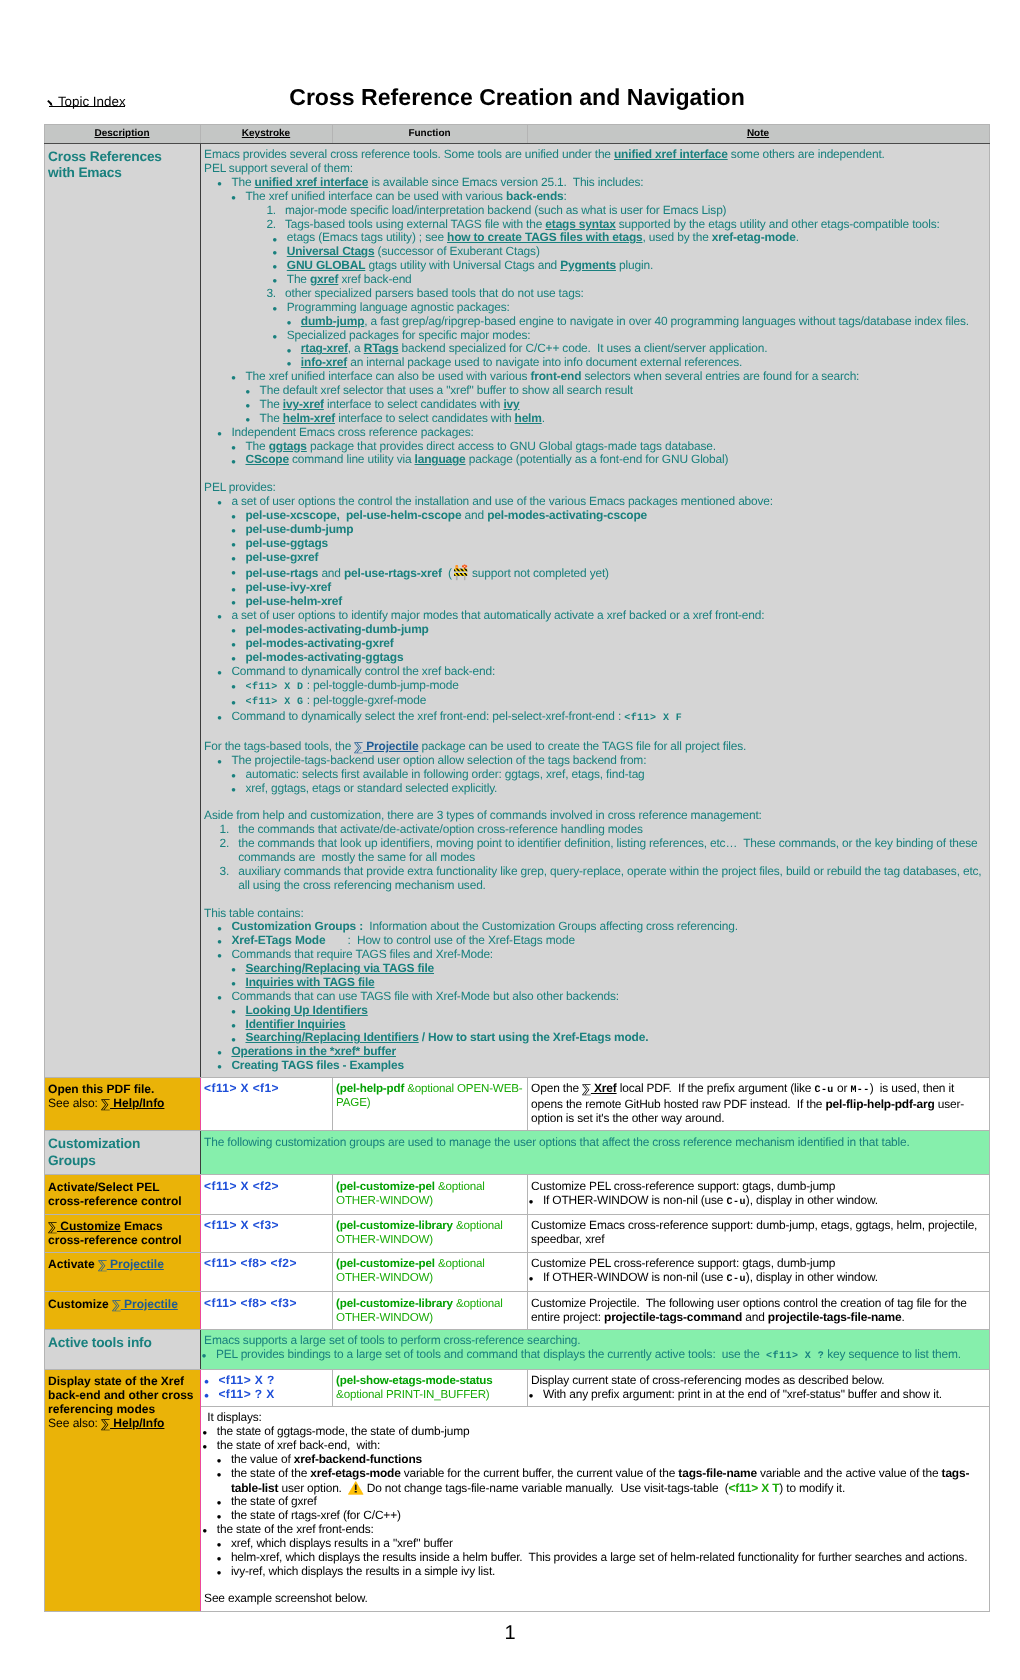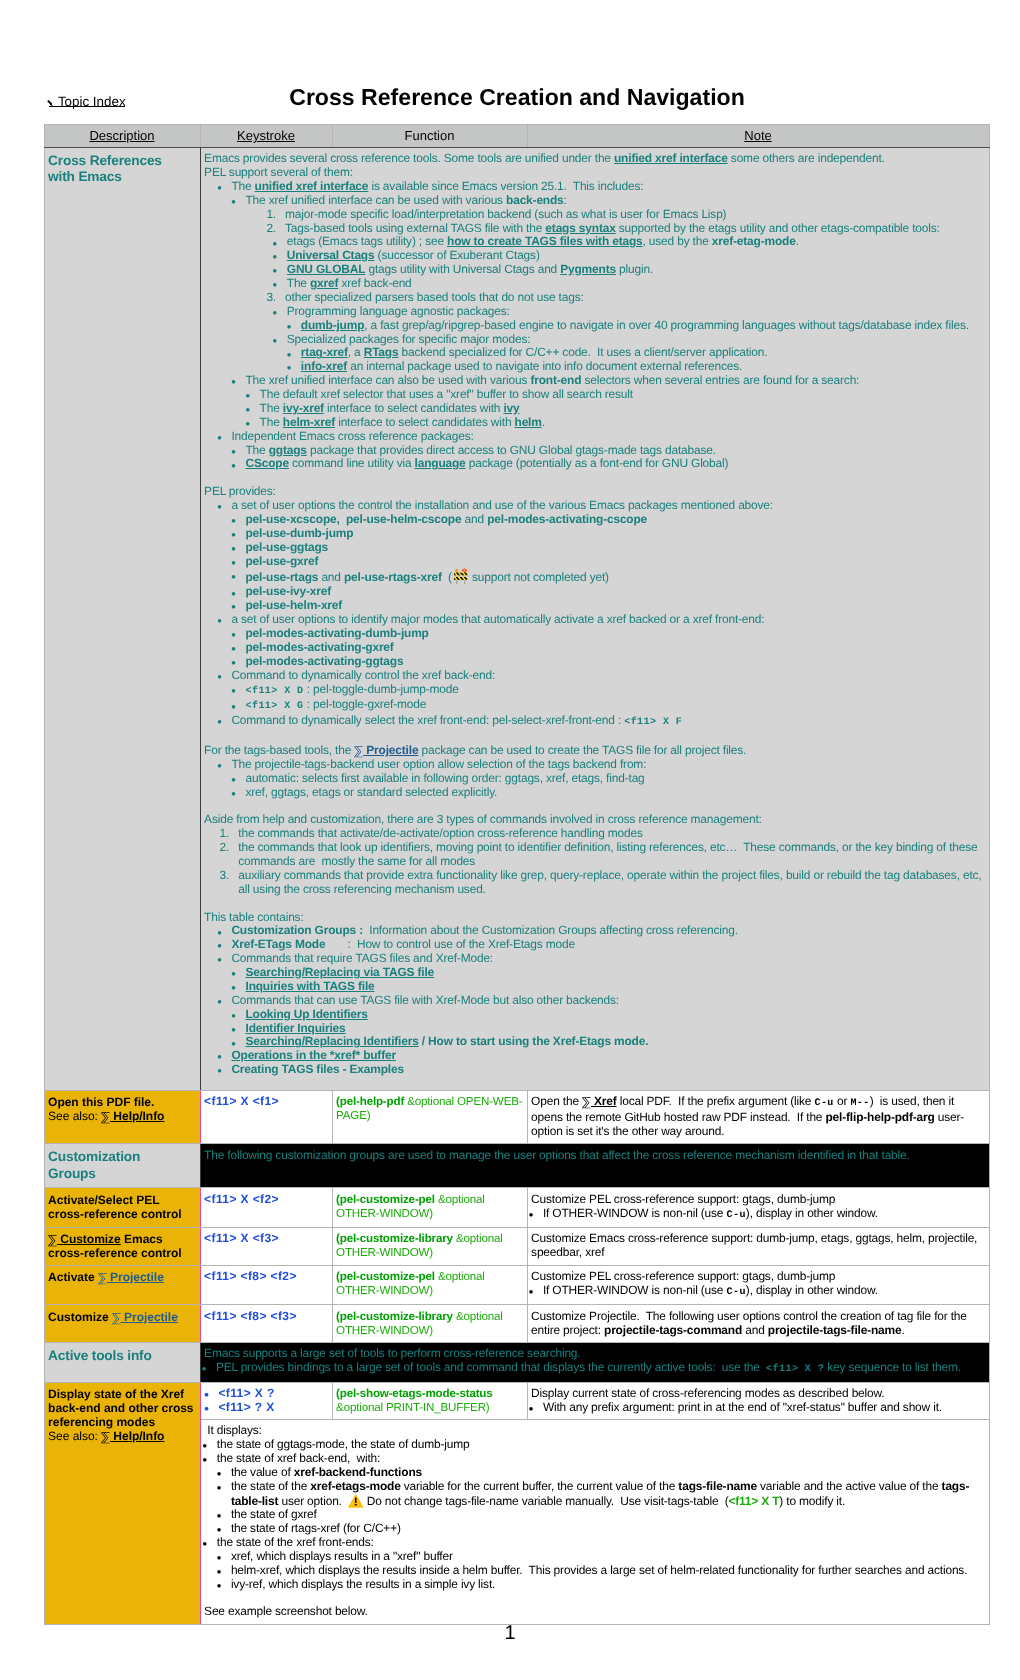--- a/index.html
+++ b/index.html
@@ -14,38 +14,38 @@
   .topic-index .sp{display:inline-block;width:4.4px;}
 
   .title{position:absolute;left:7px;top:85.3px;width:1020px;text-align:center;
          font-size:23.1px;font-weight:bold;line-height:24px;}
 
   table.main{position:absolute;left:43.5px;top:124px;width:945px;
              border-collapse:collapse;table-layout:fixed;}
   table.main td{border:1px solid #b4b4b4;vertical-align:top;
       padding:4.2px 4px 4.6px 3.6px;font-size:11.95px;letter-spacing:-0.17px;line-height:13.88px;}
   table.main th{border:1px solid #b4b4b4;border-bottom:1px solid #4a4a4a;background:#c4c6c5;text-align:center;
-      font-size:13px;font-weight:normal;padding:3px 4px 4px 4px;}
+      font-size:10px;font-weight:bold;padding:3px 4px 4px 4px;}
   th .u{text-decoration:underline;}
 
   col.c1{width:156px;}
   col.c2{width:132px;}
   col.c3{width:195px;}
   col.c4{width:462px;}
 
   table.main td.desc{border-right:1px solid #ec4899;background:#eab308;font-size:12.05px;letter-spacing:-0.05px;line-height:14.1px;font-weight:normal;}
   table.main td.key ul{margin-left:2.5px;}
   table.main td.key{font-family:Liberation Sans, sans-serif;font-size:12px;color:#1d4ed8;font-weight:bold;
          letter-spacing:0.4px;white-space:nowrap;margin-top:43px;}
   table.main td.fn{color:#1bab09;font-size:11.6px;}
   td.fn b{color:#00a000;}
   table.main td.note{background:#ffffff;}
-  table.main td.body{background:#d5d5d5;color:#19807e;padding-bottom:13px;}
+  table.main td.body{background:#d5d5d5;color:#19807e;padding-bottom:4px;}
   table.main td.sect{border-right:1px solid #3c3c3c;background:#d5d5d5;color:#19807e;font-weight:bold;font-size:13.7px;line-height:16.6px;padding-top:4.6px;padding-bottom:5.2px;}
-  table.main td.info{background:#000000;color:#19807e;}
+  table.main td.info{background:#86efac;color:#19807e;}
 
   .emoji{display:inline-block;vertical-align:-4.5px;}
   .emoji.ew{vertical-align:-3.3px;}
   .emoji svg{display:block;}
   .mono{font-family:"Liberation Mono",monospace;font-weight:bold;font-size:10px;letter-spacing:0.45px;}
   .sg{font-family:"DejaVu Sans",sans-serif;font-size:12.1px;font-weight:bold;display:inline-block;letter-spacing:0;transform:scaleX(0.88) translateY(0.5px);transform-origin:left bottom;margin-right:-1.3px;line-height:10px;}
   .lnk{color:#1f5c94;font-weight:bold;text-decoration:underline;}
   .blnk{color:inherit;font-weight:bold;text-decoration:underline;}
   .grn{font-weight:bold;color:#1bab09;}
   u{text-decoration:underline;}

